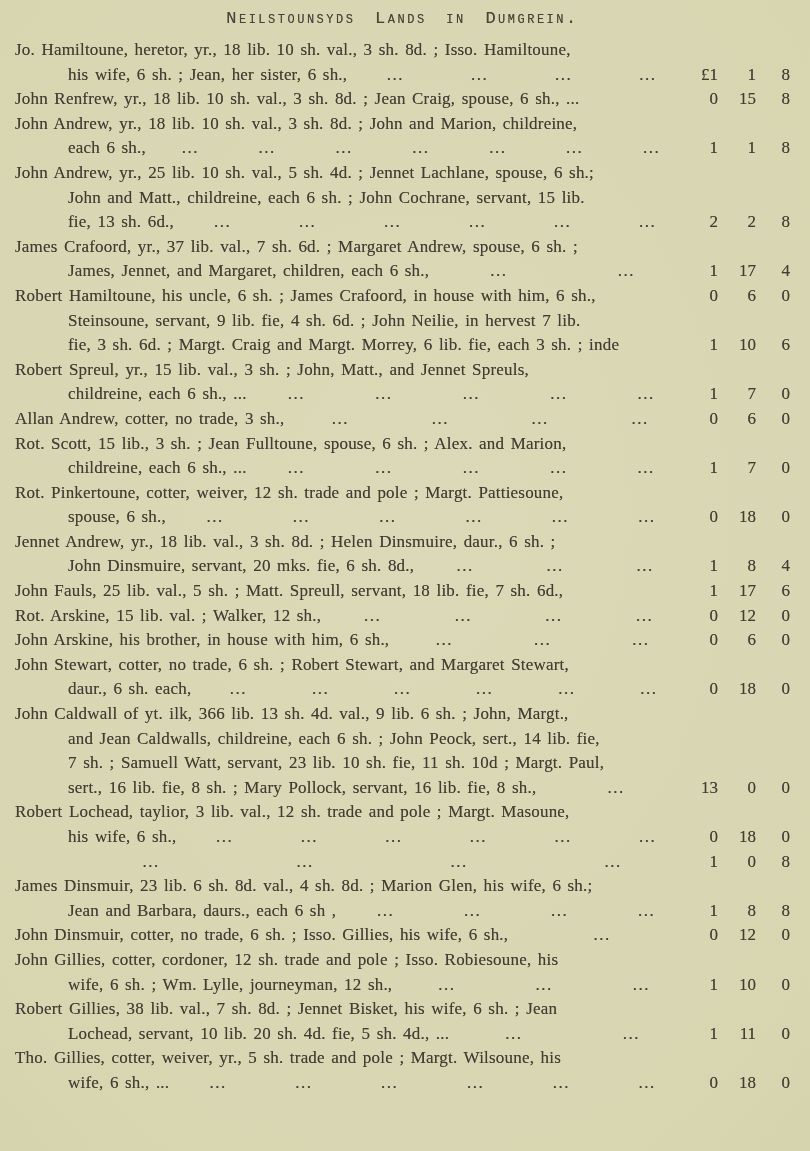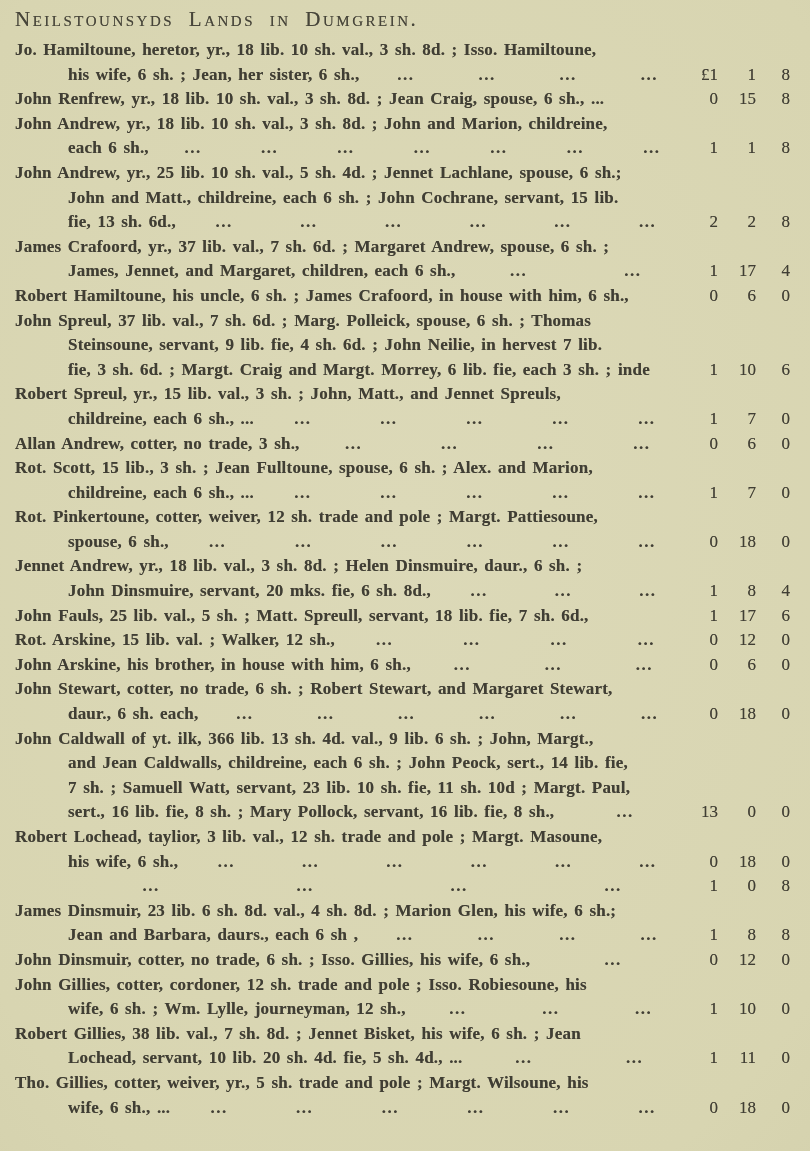--- a/index.html
+++ b/index.html
@@ -14,34 +14,36 @@
     box-sizing: border-box;
     padding: 8px 20px 0 15px;
     background: radial-gradient(120% 115% at 50% 45%,
                 #dcd9b8 0%, #d8d5b1 55%, #cfcca8 86%, #c3c09c 100%);
     font-family: "Liberation Serif", "DejaVu Serif", serif;
     color: #403e34;
     overflow: hidden;
     text-shadow: 0 0 0.5px rgba(62, 58, 46, 0.55);
   }
   .title {
+    text-align: center;
     font-variant: small-caps;
-    font-size: 21px;
+    font-size: 17px;
     letter-spacing: 2.5px;
     word-spacing: 7px;
     line-height: 22px;
     margin: 0 0 8px 0;
     color: #47453a;
+    font-family: Liberation Mono, monospace;
   }
   .entries { width: 775px; }
   .entry {
     display: flex;
     align-items: flex-end;
   }
-  .lines { flex: 1 1 auto; min-width: 0; font-weight: bold; }
+  .lines { flex: 1 1 auto; min-width: 0; }
   .line {
     white-space: nowrap;
     font-size: 17px;
     line-height: 24.6px;
     word-spacing: 2px;
     letter-spacing: 0.2px;
   }
   .line.cont { padding-left: 53px; }
   .line.last { display: flex; align-items: baseline; text-align: right; }
   .line.last .ltext { white-space: nowrap; }
@@ -174,21 +176,20 @@
           </div>
         </div>
         <div class="amt">
           <span class="p">0</span>
           <span class="s">6</span>
           <span class="d">0</span>
         </div>
       </div>
       <div class="entry">
         <div class="lines">
-          <div class="line first">John Spreul, 37 lib. val., 7 sh. 6d. ; Marg. Polleick, spouse, 6 sh. ; Thomas</div>
           <div class="line cont">Steinsoune, servant, 9 lib. fie, 4 sh. 6d. ; John Neilie, in hervest 7 lib.</div>
           <div class="line cont last">
             <span class="ltext">fie, 3 sh. 6d. ; Margt. Craig and Margt. Morrey, 6 lib. fie, each 3 sh. ; inde</span>
             <span class="dots"></span>
           </div>
         </div>
         <div class="amt">
           <span class="p">1</span>
           <span class="s">10</span>
           <span class="d">6</span>

